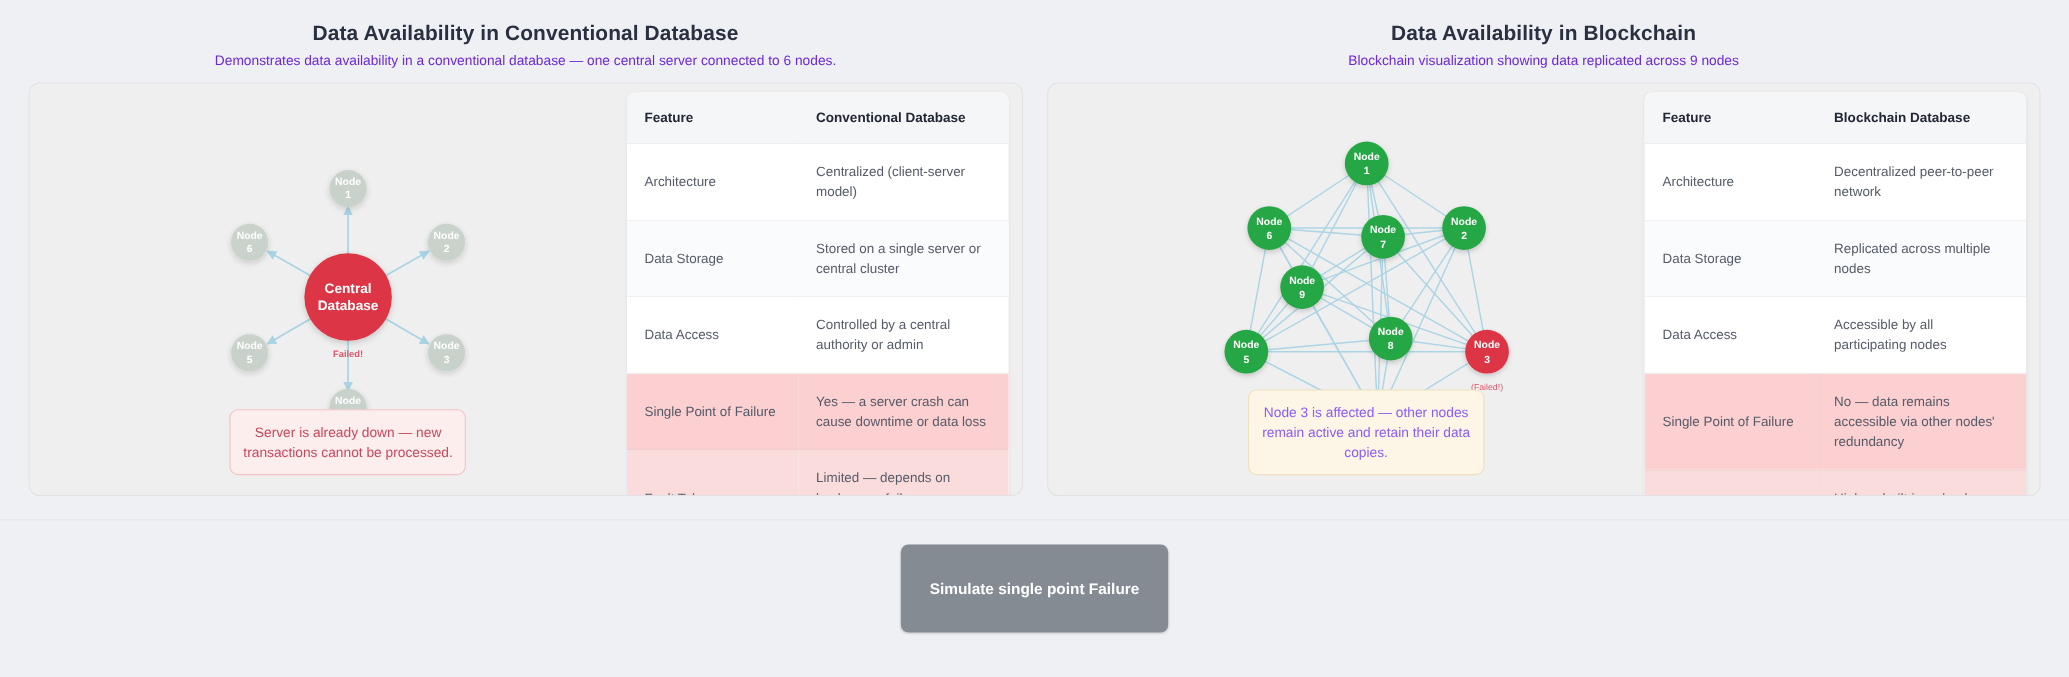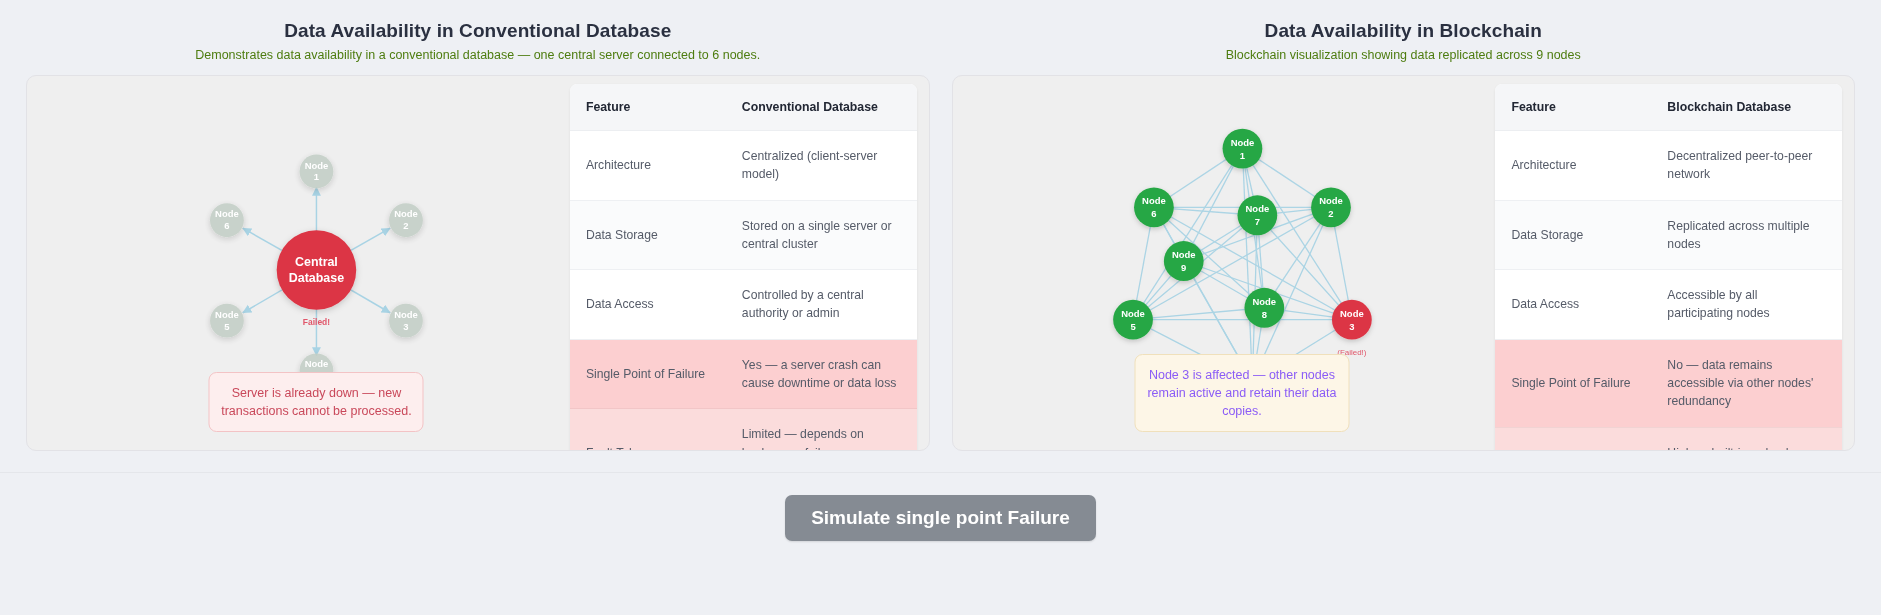--- a/index.html
+++ b/index.html
@@ -30,21 +30,21 @@
 
   .col-head { text-align: center; padding-top: 20px; }
   .col-title {
     font-size: 19px;
     font-weight: bold;
     color: #2a3040;
     letter-spacing: .1px;
   }
   .col-sub {
     font-size: 12.5px;
-    color: #4d7c0f;
+    color: #6d28d9;
     margin-top: 6px;
   }
 
   .panel {
     margin-top: 13px;
     height: 376px;
     background: #efefef;
     border: 1px solid #e2e2e6;
     border-radius: 10px;
     display: flex;
@@ -134,23 +134,23 @@
     justify-content: center;
     padding-top: 22px;
     border-top: 1px solid #e4e6ea;
     margin-top: 21px;
   }
   .sim-btn {
     background: #858b93;
     color: #ffffff;
     border: none;
     border-radius: 7px;
-    font-size: 19px;
+    font-size: 14px;
     font-weight: bold;
-    padding: 12px 26px;
+    padding: 32px 26px;
     cursor: pointer;
     font-family: "Liberation Sans", sans-serif;
     box-shadow: 0 1px 2px rgba(0,0,0,.12);
   }
 
   
   .nd-label { font-size: 9.5px; font-weight: bold; fill: #fff; font-family: "Liberation Sans", sans-serif; }
   .nd-label-dim { font-size: 9.5px; font-weight: bold; fill: #ffffff; font-family: "Liberation Sans", sans-serif; }
   .fail-tag { font-size: 8.5px; font-weight: bold; font-family: "Liberation Sans", sans-serif; fill: #e0566a; }
   .fail-tag-sm { font-size: 8px; font-family: "Liberation Sans", sans-serif; fill: #e0566a; }

